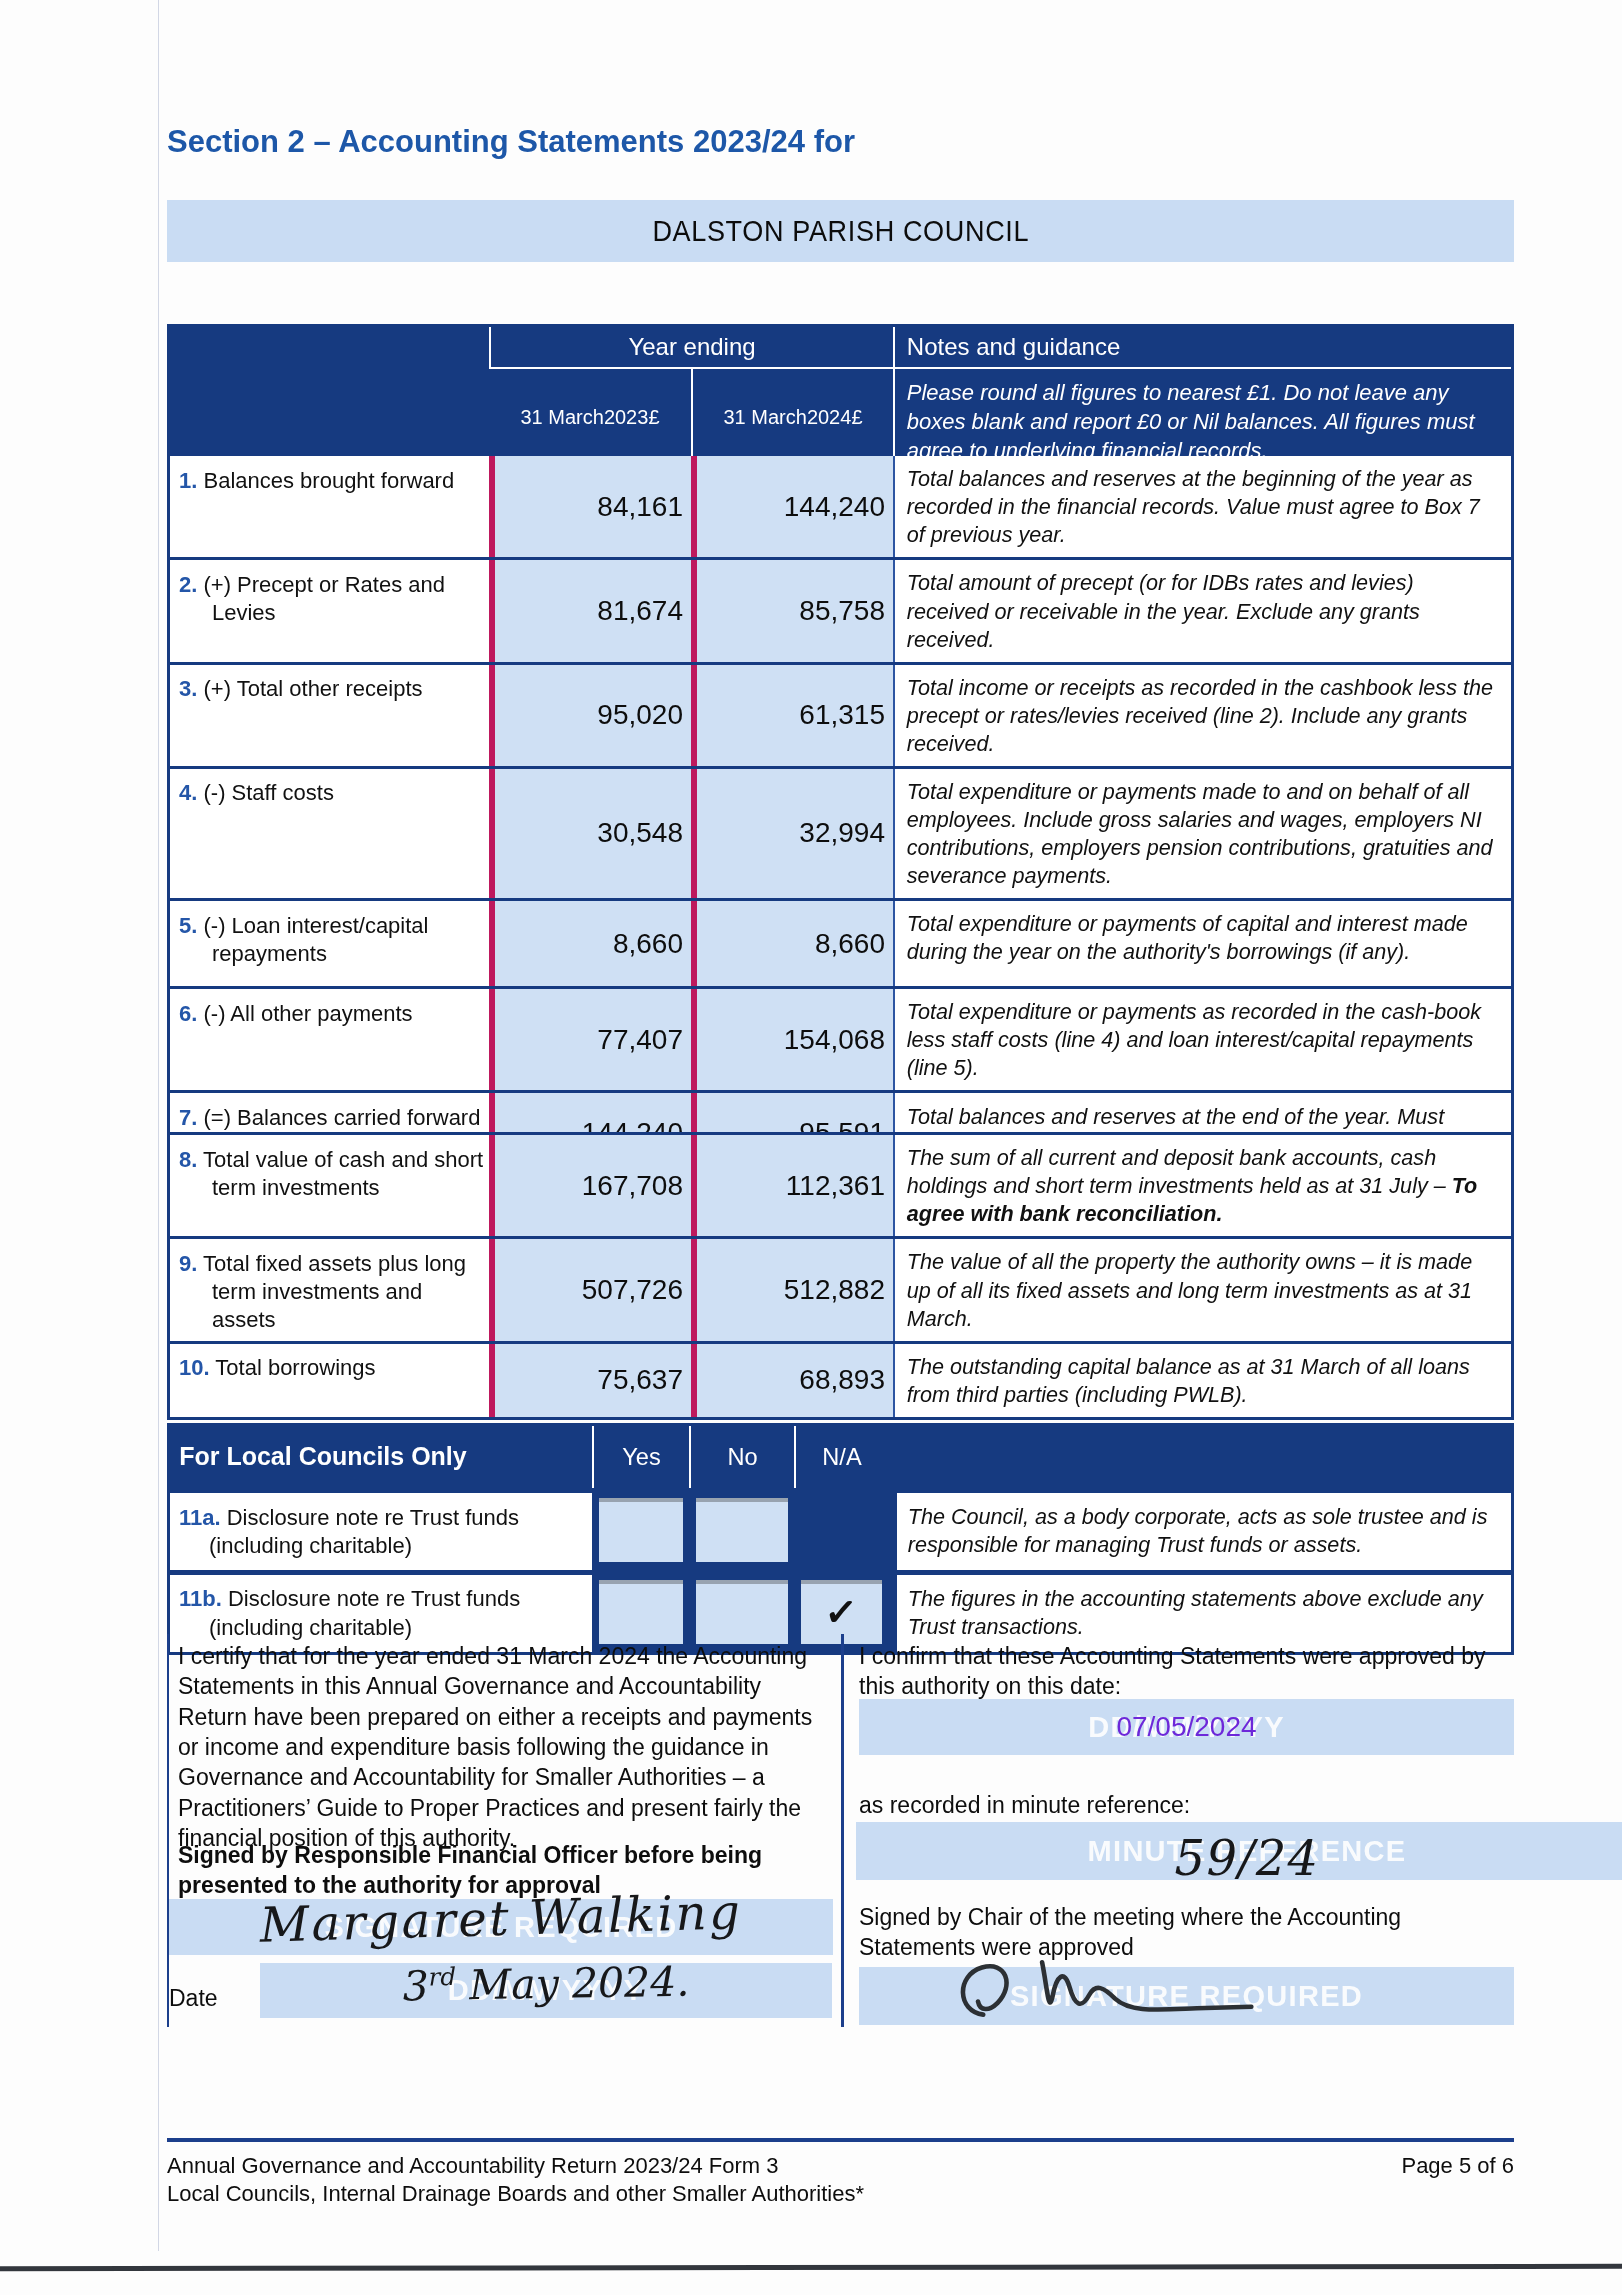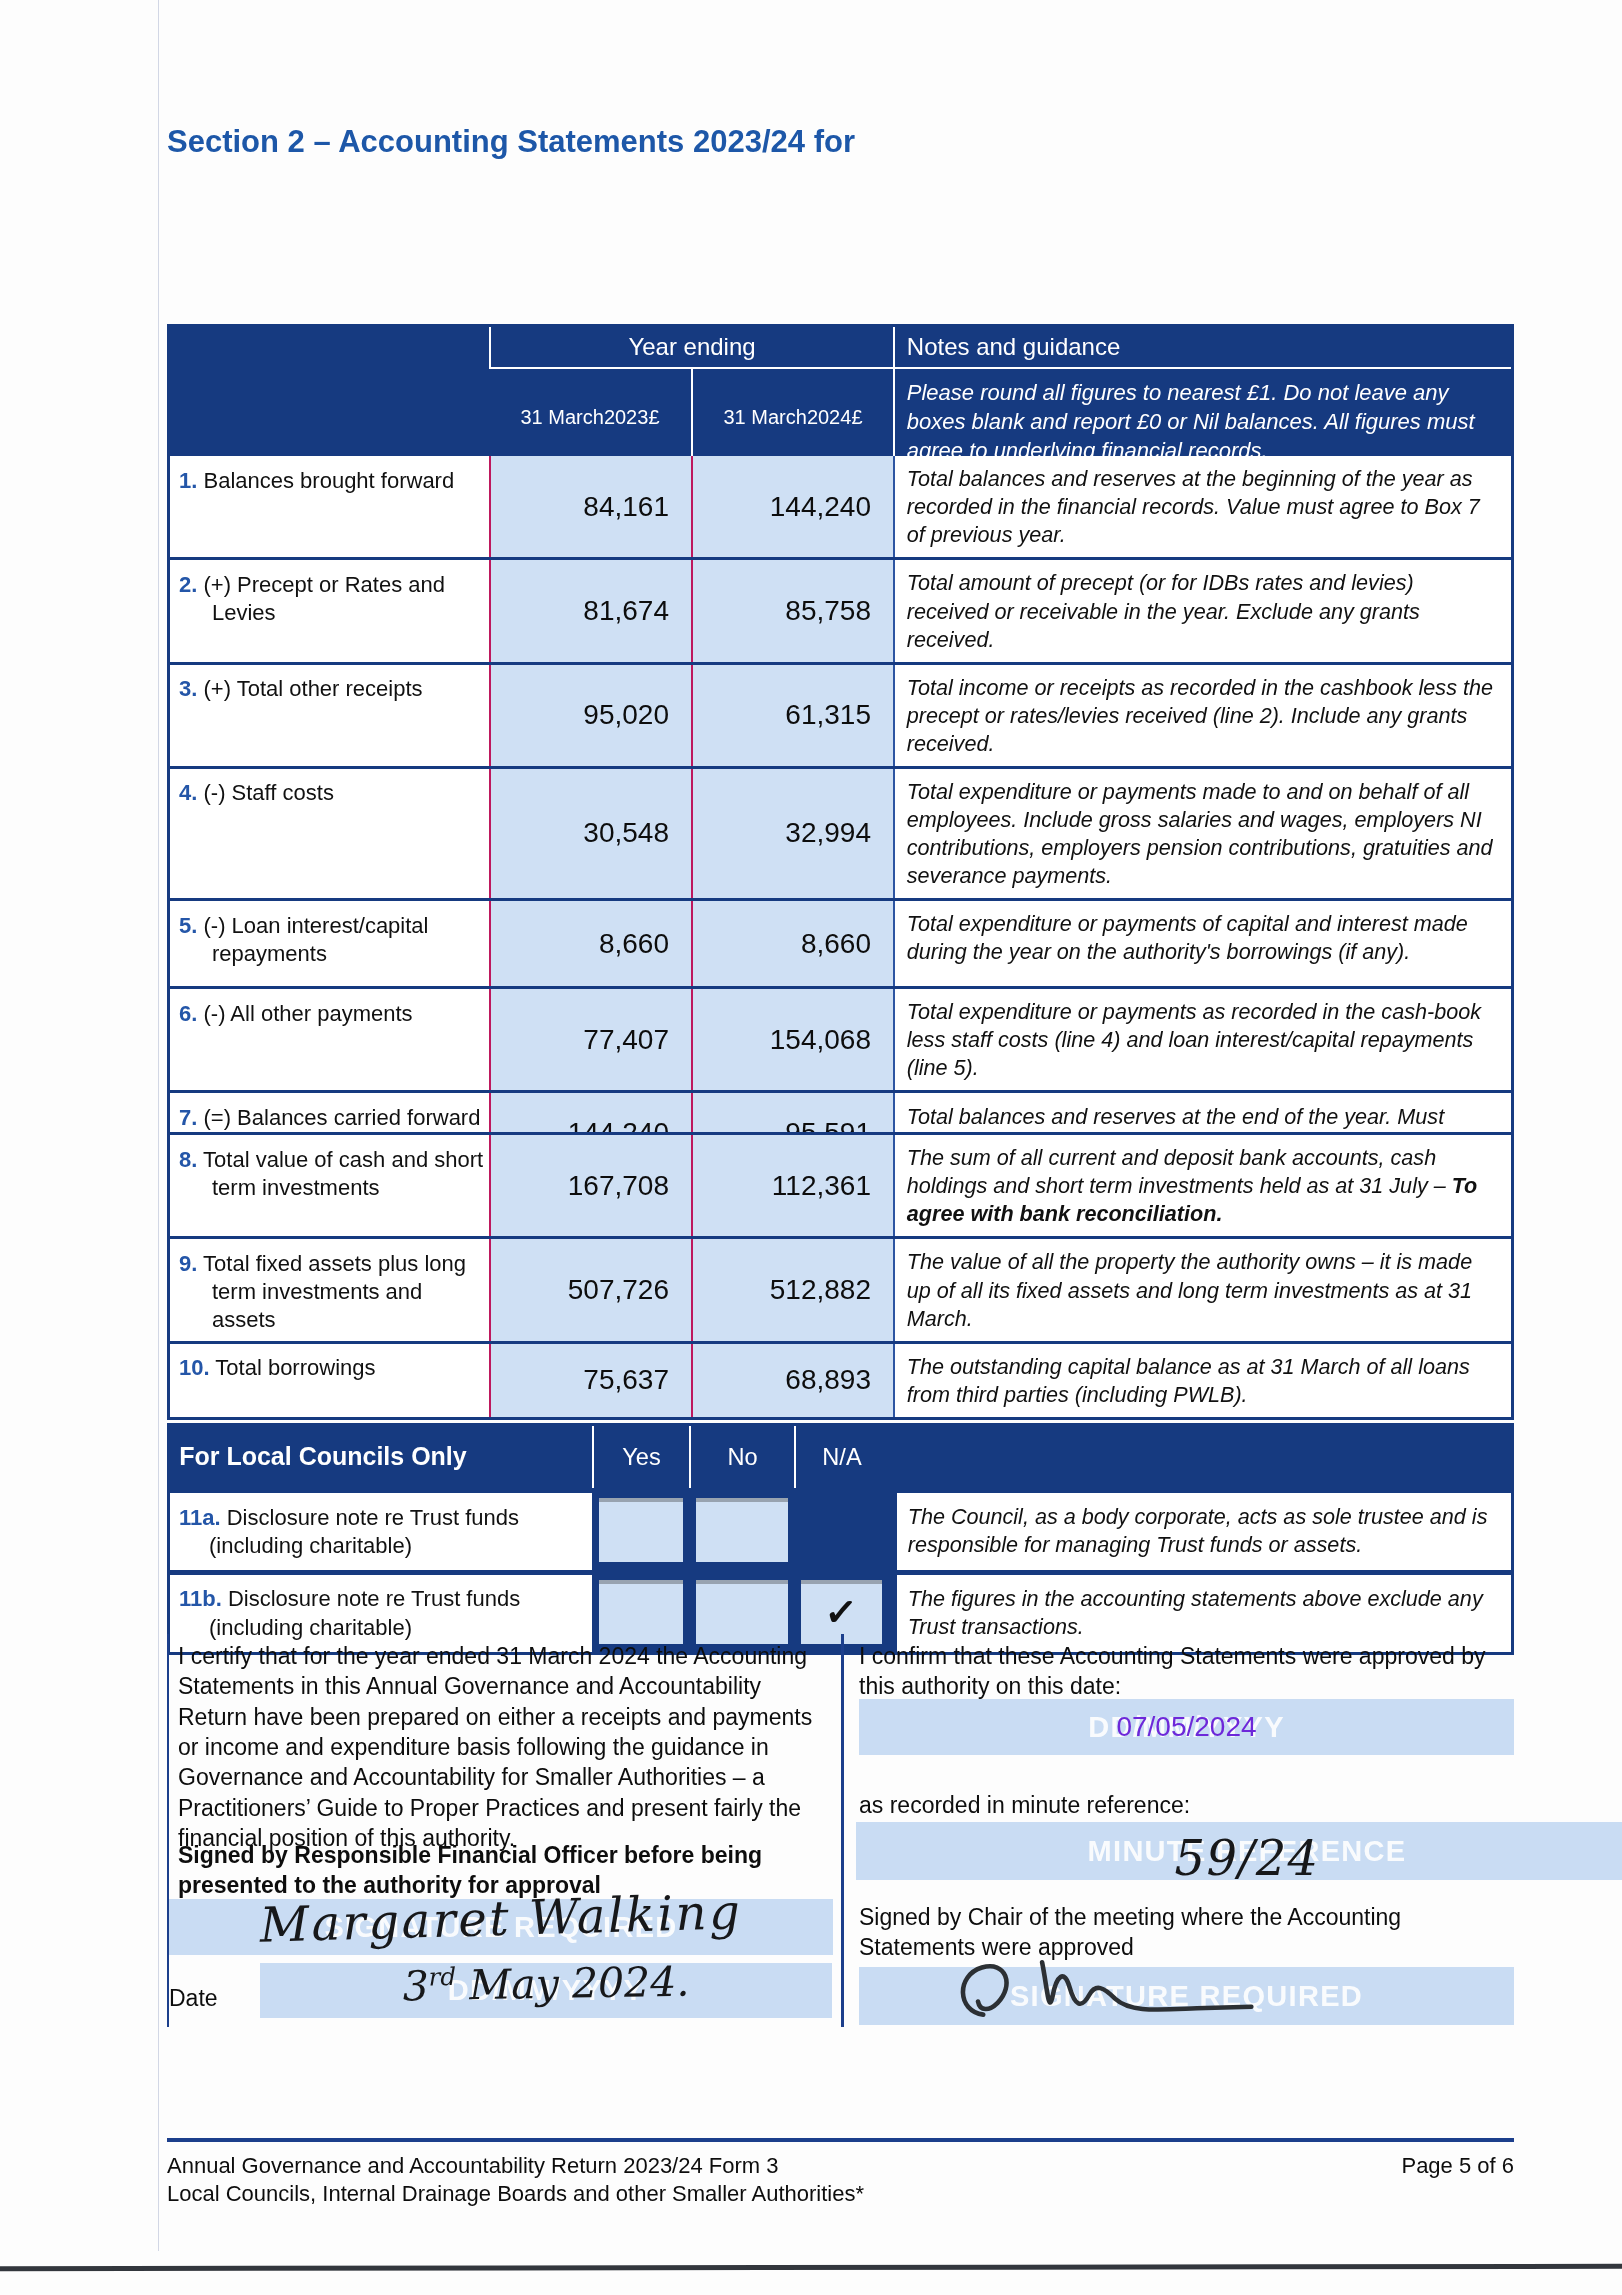--- a/index.html
+++ b/index.html
@@ -25,21 +25,21 @@
   .h-year{grid-column:2/4;border-left:2.6px solid #fff;border-bottom:2.6px solid #fff;}
   .h-notes{border-left:2.6px solid #fff;border-bottom:2.6px solid #fff;justify-content:flex-start;padding-left:11.8px;}
   .h-sub{flex-direction:row;line-height:1.42;font-size:20px;padding-top:10px;}
   .h-2024{border-left:2.6px solid #fff;}
   .h-guidance{border-left:2.6px solid #fff;font-style:italic;font-size:22px;line-height:1.32;display:flex;align-items:flex-start;padding:9.2px 10.5px 0 11.8px;text-align:left;}
 
   .trow{display:grid;grid-template-columns:319px 202px 202px 1fr;border-top:3.9px solid #163a80;background:#fff;}
   .trow.first{border-top:none;}
   .c-label{padding:10.5px 5.2px 0 42px;text-indent:-33px;font-size:22px;line-height:1.28;}
   .rownum{font-weight:bold;color:#2456a8;}
-  .c-val{background:#cfe0f4;border-left:2px solid #be185d;display:flex;align-items:center;justify-content:flex-end;padding-right:22px;font-size:28px;color:#0d0d0d;}
+  .c-val{background:#cfe0f4;border-left:6px solid #be185d;display:flex;align-items:center;justify-content:flex-end;padding-right:8px;font-size:28px;color:#0d0d0d;}
   .c-note{border-left:2px solid #2d55a2;font-style:italic;font-size:21.6px;line-height:1.3;padding:9.2px 10.5px 7.9px 11.8px;}
   .c-note b{font-weight:bold;}
 
   
   .lt{position:absolute;left:167px;top:1423px;width:1347px;background:#163a80;border:3.3px solid #163a80;}
   .lt-header{display:grid;grid-template-columns:422px 97px 105px 94px 1fr;height:62px;color:#fff;}
   .lh-label{font-weight:bold;font-size:25px;padding:15.7px 0 0 9.2px;}
   .lh-opt{display:flex;align-items:center;justify-content:center;font-size:23.6px;border-left:2px solid #fff;}
   .lrow{display:grid;grid-template-columns:422px 97px 105px 94px 1fr;border-top:5.2px solid #163a80;}
   .lc-label{background:#fff;padding:10.5px 5.2px 9.2px 39px;text-indent:-30px;font-size:22px;line-height:1.3;min-height:68px;}
@@ -73,20 +73,23 @@
   .footer{position:absolute;left:167px;top:2152px;width:1347px;font-size:22px;line-height:1.25;color:#0d0d0d;display:flex;justify-content:space-between;align-items:flex-start;}
 </style>
 </head>
 <body>
 
 <div class="page">
   <div class="scan-vline"></div>
 
   <div class="title">Section 2 – Accounting Statements 2023/24 for</div>
 
+  <div class="council-band">
+    <span>DALSTON PARISH COUNCIL</span>
+  </div>
 
   <div class="tbl t1">
     <div class="t1-header">
       <div class="h-cell h-label"></div>
       <div class="h-cell h-year">Year ending</div>
       <div class="h-cell h-notes">Notes and guidance</div>
       <div class="h-cell h-sub">
         <span>31 March</span>
         <span>2023</span>
         <span>£</span>

